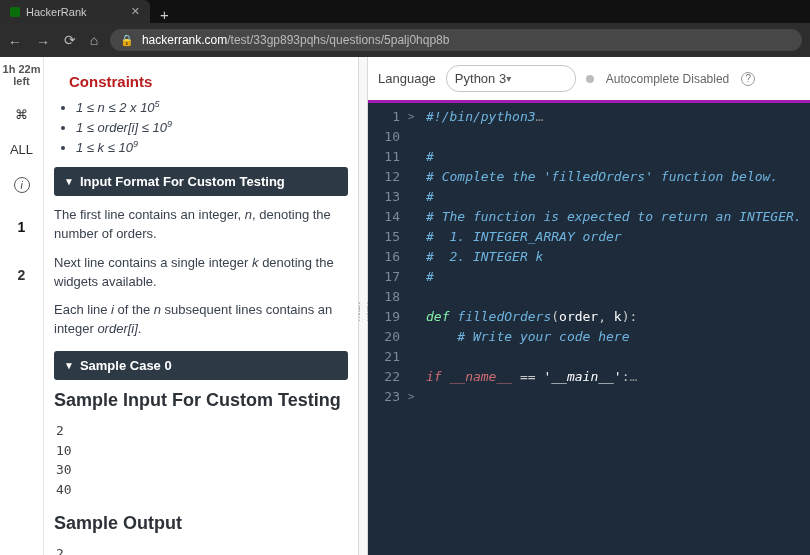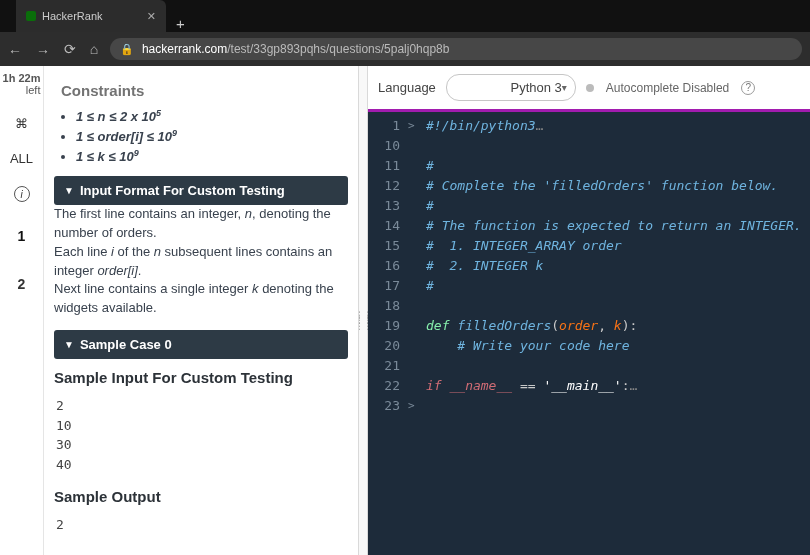--- a/index.html
+++ b/index.html
@@ -9,23 +9,22 @@
   width: 810px;
   height: 555px;
   overflow: hidden;
   font-size: 14px;
 }
 
 .browser-chrome { background: #2c2c2c; width: 100%; }
 .tab-bar {
   display: flex;
   align-items: flex-end;
-  height: 32px;
+  height: 23px;
   background: #111;
-  padding-left: 16px;
 }
 .tab {
   display: flex;
   align-items: center;
   gap: 8px;
   padding: 0 10px;
   height: 100%;
   background: #2c2c2c;
   color: #ccc;
   font-size: 11px;
@@ -71,57 +70,57 @@
   border-right: 1px solid #e5e5e5;
   display: flex;
   flex-direction: column;
   align-items: center;
   padding-top: 6px;
   gap: 20px;
   color: #555;
   font-size: 11px;
 }
 .vnav .timer { font-weight: 700; text-align: center; line-height: 1.1; font-size: 11px; }
-.vnav .timer .left { font-weight: 400; text-align: right; }
+.vnav .timer .left { font-weight: 700; }
 .vnav .cmd { font-size: 17px; }
 .vnav .item { cursor: pointer; color: #333; font-size: 13px; }
 .vnav .info-icn {
   width: 16px; height: 16px; border: 1.5px solid #555; border-radius: 50%;
   display: flex; align-items: center; justify-content: center; font-size: 10px; font-style: italic;
 }
 .vnav .qnum { font-weight: 700; font-size: 14px; color: #333; padding: 6px 0; }
 .vnav .qnum.active { color: #111; }
 
 
 .problem {
   width: 314px;
   overflow-y: auto;
   padding: 8px 10px 20px 10px;
   color: #39424e;
 }
-.problem h3 { font-size: 15px; font-weight: 700; margin: 8px 0 10px 7px; color: #737373; }
-.problem ul { list-style: disc; padding-left: 22px; font-weight: bold; }
+.problem h3 { font-size: 15px; font-weight: 700; margin: 8px 0 10px 15px; color: #b91c1c; }
+.problem ul { list-style: disc; padding-left: 22px; }
 .problem li { margin: 5px 0; font-size: 13px; font-style: italic; color: #39424e; }
 .sup { font-size: 9px; vertical-align: super; line-height: 0; }
 .collapsible-hdr {
   background: #2d3a45;
   color: #fff;
   font-weight: 700;
   font-size: 13px;
   padding: 7px 10px;
   border-radius: 3px;
   margin-top: 12px;
   display: flex;
   align-items: center;
   gap: 6px;
 }
 .collapsible-hdr .caret { font-size: 10px; }
-.para { font-size: 13px; margin: 0 0; line-height: 1.45; }
+.para { font-size: 13px; margin: 10px 0; line-height: 1.45; }
 .para i { font-style: italic; }
-.sample-label { font-weight: 700; font-size: 15px; margin: 10px 0 6px 0; color: #2c3238;}
+.sample-label { font-weight: 700; font-size: 18px; margin: 10px 0 6px 0; color: #2c3238;}
 .codeblock {
   font-family: "Consolas","Menlo",monospace;
   font-size: 13px;
   white-space: pre;
   background: transparent;
   padding: 4px 2px;
   color: #444;
   line-height: 1.5;
 }
 
@@ -153,21 +152,21 @@
   color: #444;
   font-size: 13px;
 }
 .lang-dd {
   border: 1px solid #c6c6c6;
   border-radius: 13px;
   background: #fff;
   padding: 5px 8px;
   min-width: 130px;
   display: flex;
-  justify-content: flex-end;
+  justify-content: flex-start;
   align-items: center;
   font-size: 13px;
 }
 .lang-dd .chev { color: #666; font-size: 10px; }
 .autocomplete {
   display: flex; align-items: center; gap: 12px; color: #666; font-size: 12px;
 }
 .autocomplete .dot { width: 8px; height: 8px; border-radius: 50%; background: #bbb; display: inline-block; }
 .autocomplete .q {
   width: 14px; height: 14px; border: 1px solid #999; border-radius: 50%;
@@ -199,21 +198,21 @@
 .fold-col div { height: 20px; font-size: 11px; }
 .code-lines {
   padding: 4px 0 0 4px;
   color: #a0a8b1;
 }
 .code-lines div { height: 20px; white-space: pre; }
 .tk-shebang { color: #6fb4df; font-style: italic; }
 .tk-comment { color: #6fb4df; font-style: italic; }
 .tk-def { color: #86efac; font-style: italic; }
 .tk-fn { color: #6fb4df; font-style: italic; }
-.tk-param { color: #f97316; font-style: italic; }
+.tk-param { color: #ffffff; }
 .tk-punc { color: #c9c9c9; }
 .tk-kw { color: #d06c75; font-style: italic; }
 .tk-name { color: #d06c75; font-style: italic; }
 .tk-op { color: #c9c9c9; }
 .tk-str { color: #ffffff; font-style: italic; }
 .tk-dots { color: #888; }
 </style>
 </head>
 <body>
 
@@ -269,24 +268,24 @@
     </ul>
 
     <div class="collapsible-hdr">
       <span class="caret">▼</span>
       <span>Input Format For Custom Testing</span>
     </div>
     <p class="para">
       <span>The first line contains an integer, </span><i>n</i><span>, denoting the number of orders.</span>
     </p>
     <p class="para">
-      <span>Each line </span><i>i</i><span> of the </span><i>n</i><span> subsequent lines contains an integer </span><i>order[i]</i><span>.</span>
+      <span>Next line contains a single integer </span><i>k</i><span> denoting the widgets available.</span>
     </p>
     <p class="para">
-      <span>Next line contains a single integer </span><i>k</i><span> denoting the widgets available.</span>
+      <span>Each line </span><i>i</i><span> of the </span><i>n</i><span> subsequent lines contains an integer </span><i>order[i]</i><span>.</span>
     </p>
 
     <div class="collapsible-hdr">
       <span class="caret">▼</span>
       <span>Sample Case 0</span>
     </div>
 
     <div class="sample-label">Sample Input For Custom Testing</div>
     <div class="codeblock">2
 10

